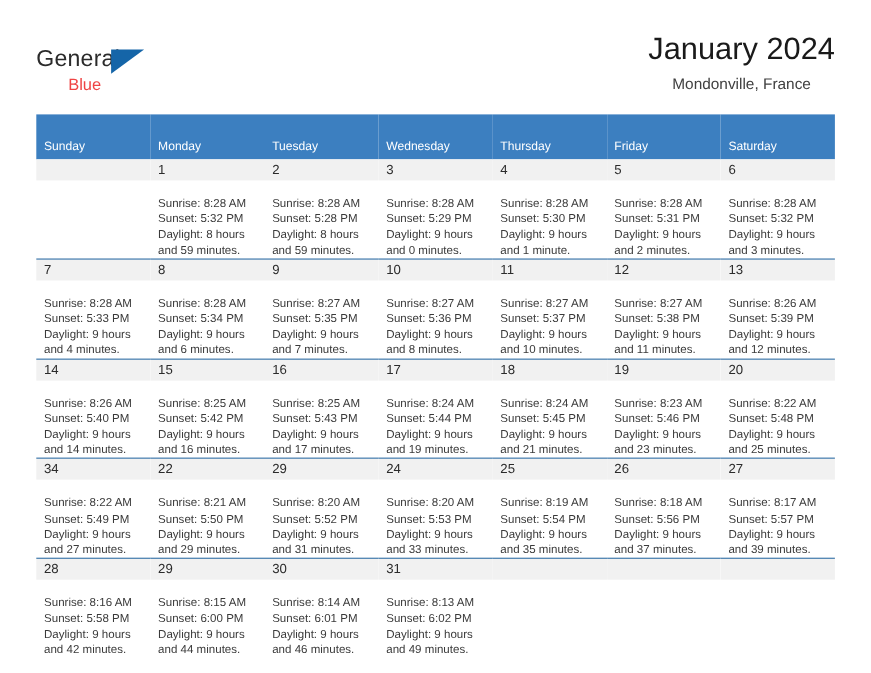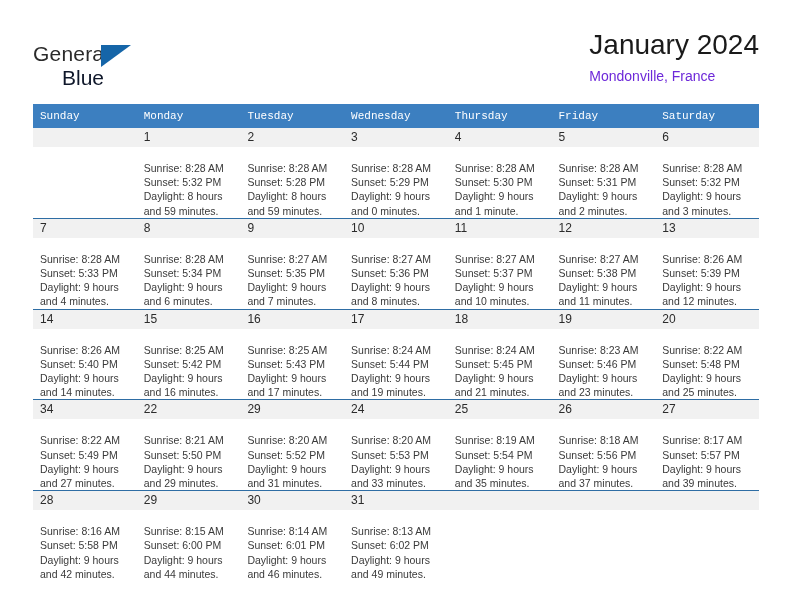--- a/index.html
+++ b/index.html
@@ -50,40 +50,40 @@
     top: 3px;
     width: 0;
     height: 0;
     border-left: 30px solid #1565a8;
     border-bottom: 22px solid transparent;
   }
   .brand-blue {
     position: absolute;
     left: 29px;
     top: 24px;
-    font-size: 21px;
-    color: #0f172a;
+    font-size: 15px;
+    color: #ef4444;
     line-height: 24px;
   }
 
   .title-block {
     position: absolute;
     right: 0;
     top: 0;
-    text-align: left;
+    text-align: center;
   }
   .cal-title {
     font-size: 28px;
     color: #1a1a1a;
     line-height: 34px;
     white-space: nowrap;
   }
   .cal-subtitle {
     font-size: 14px;
-    color: #6d28d9;
+    color: #404040;
     line-height: 20px;
     margin-top: 4px;
     white-space: nowrap;
   }
 
   
   .calendar {
     position: absolute;
     left: 33px;
     top: 104px;
@@ -93,24 +93,23 @@
     width: 726px;
     border-collapse: collapse;
     table-layout: fixed;
   }
   table.cal-table th {
     background: #3c7fc0;
     color: #ffffff;
     font-size: 11px;
     font-weight: normal;
     text-align: left;
-    padding: 6px 0 5px 7px;
+    padding: 23px 0 5px 7px;
     height: 11px;
     line-height: 13px;
-    font-family: Liberation Mono, monospace;
   }
   td.daycell {
     vertical-align: top;
     padding: 0;
     height: 88px;
     background: #ffffff;
     border-top: 1px solid #2e6da4;
   }
   tr.week-row:first-child td.daycell {
     border-top: none;

